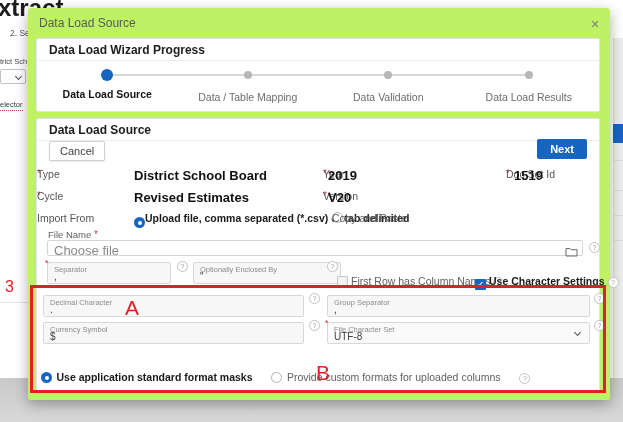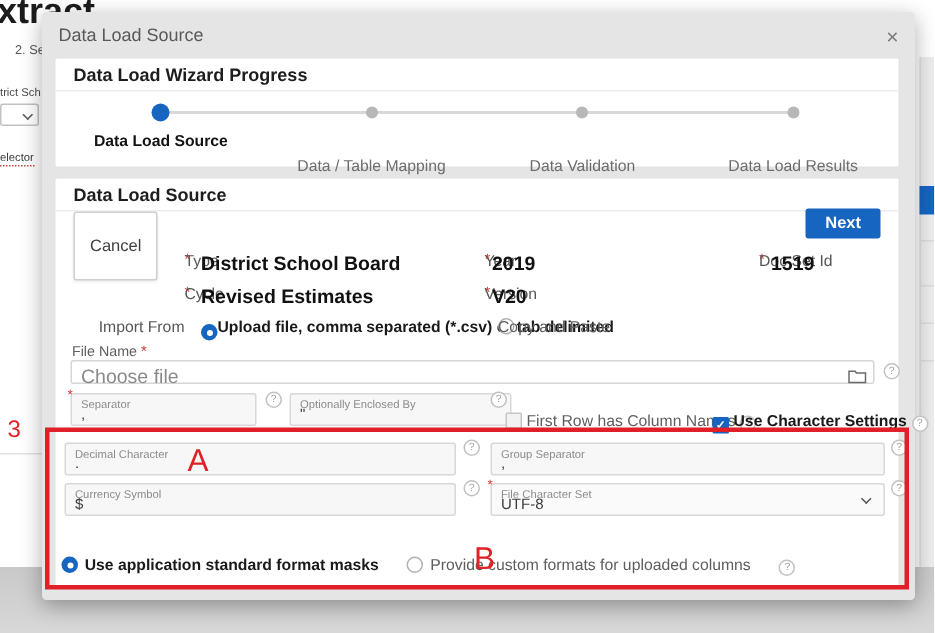--- a/index.html
+++ b/index.html
@@ -14,50 +14,50 @@
   .bg-select { position:absolute; left:0; top:69px; width:26px; height:15px; border:1px solid #c2c2c2; border-radius:2px; background:#fff; }
   .bg-select .chev { position:absolute; right:4px; top:4px; }
   .bg-selector { position:absolute; left:0; top:100px; font-size:7.5px; color:#3a3a3a; border-bottom:1px dotted #cc4444; padding-bottom:1px; white-space:nowrap; }
   .bg-divider { position:absolute; left:0; top:302px; width:28px; height:1px; background:#e2e2e2; }
   .bg-right-strip { position:absolute; left:613px; top:38px; width:10px; height:340px; background:#ededed; border-left:1px solid #e0e0e0; }
   .bg-row-line { position:absolute; left:0; width:10px; height:1px; background:#dcdcdc; }
   .bg-blue-fragment { position:absolute; left:613px; top:124px; width:10px; height:19px; background:#1665c1; }
   .bg-footer { position:absolute; left:0; top:378px; width:623px; height:44px; background:linear-gradient(180deg,#c9c9c9,#d8d8d8); }
 
   
-  .modal { position:absolute; left:28px; top:8px; width:582px; height:392px; background:#e5e5e5; border-radius:3px; box-shadow:0 4px 14px rgba(0,0,0,0.32); z-index:10; }
+  .modal { position:absolute; left:28px; top:8px; width:582px; height:392px; background:#bef264; border-radius:3px; box-shadow:0 4px 14px rgba(0,0,0,0.32); z-index:10; }
   .modal-title { position:absolute; left:11px; top:8px; font-size:12px; color:#595959; }
   .close-btn { position:absolute; right:7px; top:9px; width:16px; height:16px; font-size:14px; line-height:15px; text-align:center; color:#7a7a7a; cursor:pointer; }
 
   .card { position:absolute; border:1px solid #e3e3e3; border-radius:2px; background:#fff; }
   .card-header { height:22px; line-height:22px; padding-left:12px; font-size:12px; font-weight:bold; color:#1d1d1d; border-bottom:1px solid #ededed; }
 
   
   #wizard { left:8px; top:30px; width:564px; height:74px; }
   .steps { position:relative; height:50px; }
   .track { position:absolute; left:12.5%; right:12.5%; top:13px; height:2px; background:#d7d7d7; }
   .step { position:absolute; top:0; width:25%; text-align:center; }
   .step .dot { margin:0 auto; border-radius:50%; }
   .step.active .dot { width:12px; height:12px; background:#1665c1; margin-top:8px; }
   .step.inactive .dot { width:8px; height:8px; background:#b7b7b7; margin-top:10px; }
-  .step .slabel { font-size:10.5px; color:#6d6d6d; margin-top:26px; }
+  .step .slabel { font-size:10.5px; color:#6d6d6d; margin-top:12px; }
   .step.active .slabel { color:#141414; font-weight:bold; margin-top:7px; }
   .step:nth-child(2){left:0}.step:nth-child(3){left:25%}.step:nth-child(4){left:50%}.step:nth-child(5){left:75%}
 
   
   #source { left:8px; top:110px; width:564px; height:274px; }
-  .btn-cancel { position:absolute; left:12px; top:22px; padding:16px 10px; font-size:11px; color:#3f3f3f; background:#fff; border:1px solid #cfcfcf; border-radius:2px; box-shadow:0 1px 2px rgba(0,0,0,0.08); cursor:pointer; }
+  .btn-cancel { position:absolute; left:12px; top:22px; padding:3px 10px; font-size:11px; color:#3f3f3f; background:#fff; border:1px solid #cfcfcf; border-radius:2px; box-shadow:0 1px 2px rgba(0,0,0,0.08); cursor:pointer; }
   .btn-next { position:absolute; right:12px; top:20px; padding:4px 13px; font-size:11px; font-weight:bold; color:#fff; background:#1665c1; border:none; border-radius:2px; cursor:pointer; }
 
   .flabel { font-size:10.5px; color:#565656; white-space:nowrap; }
   .fvalue { font-size:13px; font-weight:bold; color:#111; white-space:nowrap; }
   .req { color:#d43a34; margin-right:3px; font-size:10px; }
   .srow { position:absolute; left:0; width:100%; height:14px; }
   .srow span { position:absolute; white-space:nowrap; }
-  .lab1 { left:0; width:86px; text-align:right; } .val1 { left:97px; }
+  .lab1 { left:0; width:86px; } .val1 { left:97px; }
   .lab2 { left:180px; width:106px; text-align:right; } .val2 { left:291px; }
   .lab3 { left:360px; width:109px; text-align:right; } .val3 { left:477px; }
   #row-type { top:49px; } #row-cycle { top:71px; } #row-import { top:93px; }
 
   .radio { display:inline-block; width:11px; height:11px; border-radius:50%; vertical-align:-2px; }
   .radio.sel { background:#1665c1; position:relative; }
   .radio.sel::after { content:""; position:absolute; left:3.5px; top:3.5px; width:4px; height:4px; border-radius:50%; background:#fff; }
   .radio.unsel { background:#fff; border:1px solid #b2b2b2; }
   .radio-label-bold { font-size:10.5px; font-weight:bold; color:#1a1a1a; }
   .radio-label { font-size:10.5px; color:#5e5e5e; }

